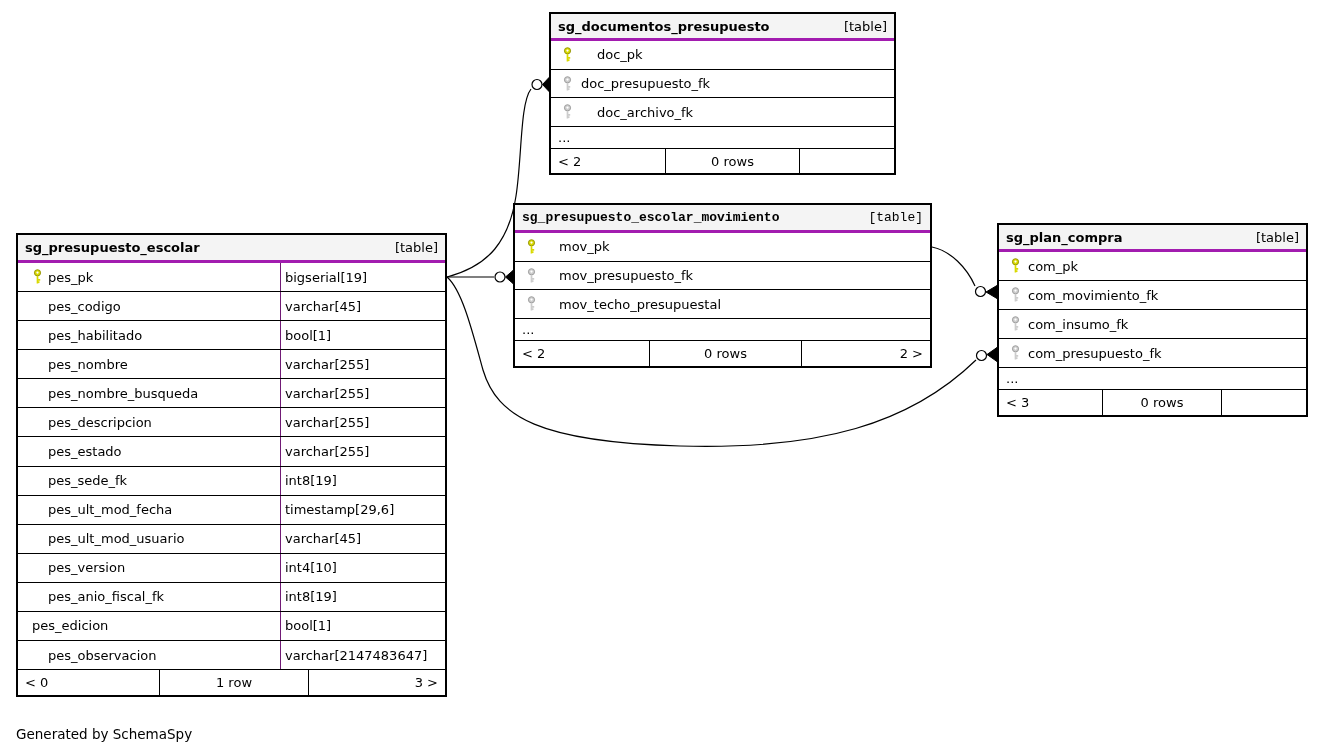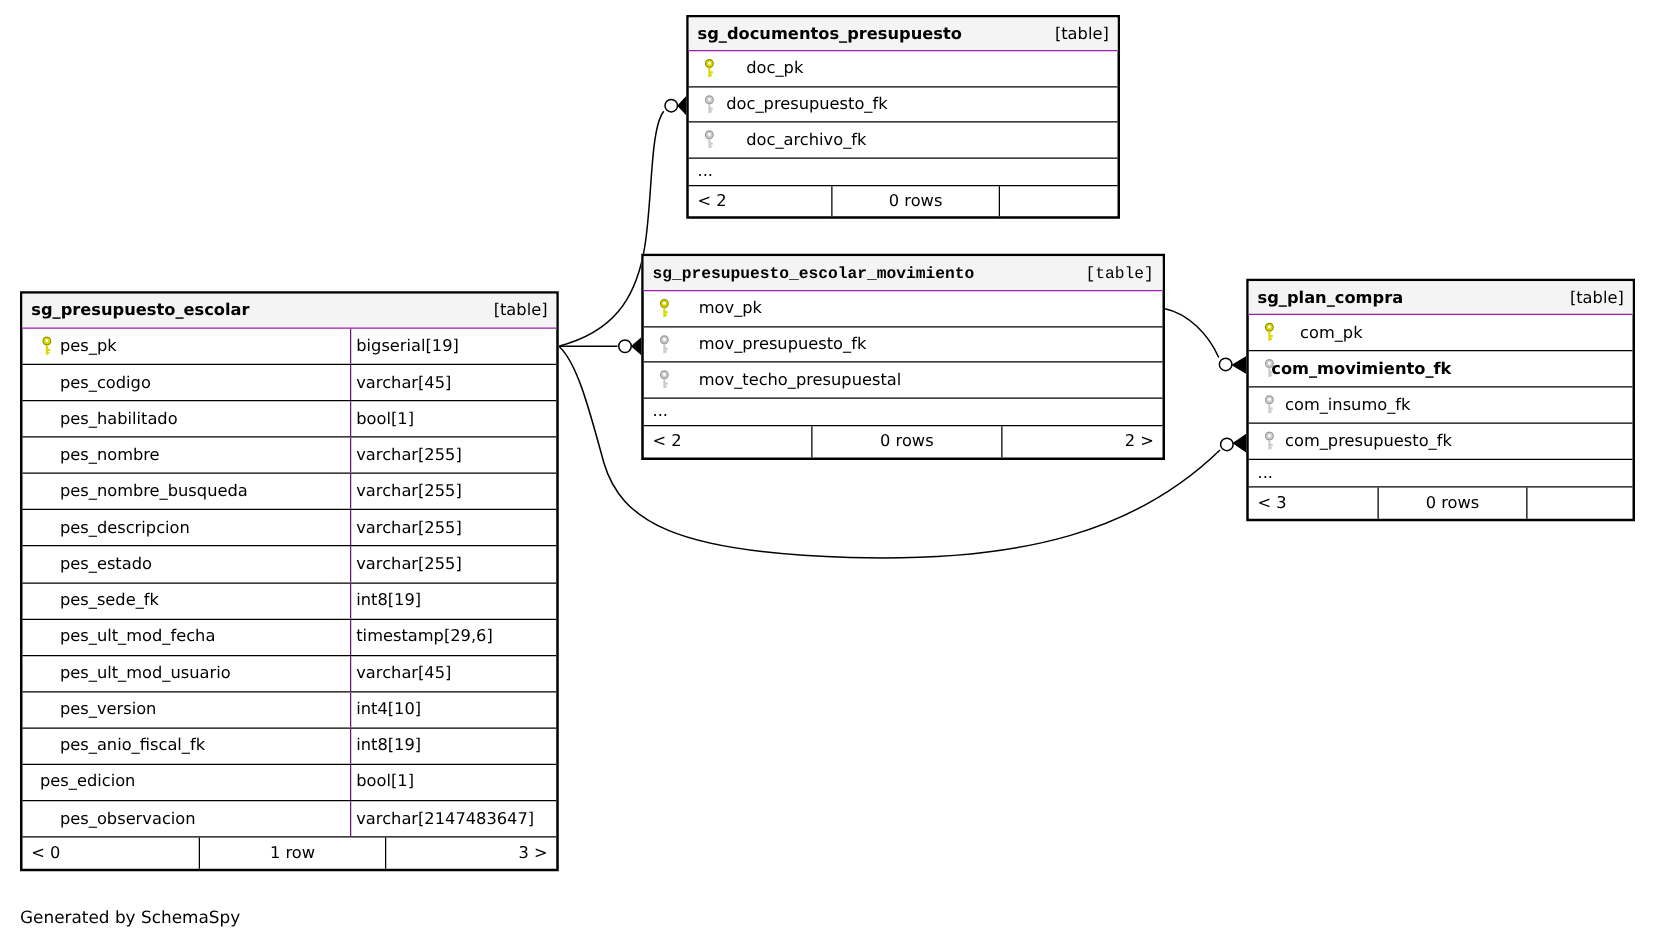--- a/index.html
+++ b/index.html
@@ -10,21 +10,21 @@
   .relations{position:absolute;left:0;top:0;pointer-events:none;}
   .relations path{fill:none;stroke:#000;stroke-width:1.2;}
   .relations circle{fill:#fff;stroke:#000;stroke-width:1.2;}
   .relations polygon{fill:#000;stroke:#000;}
   .tablebox{
     position:absolute;box-sizing:border-box;background:#fff;border:2px solid #000;
     display:flex;flex-direction:column;font-size:13px;color:#000;
   }
   .thead{
     flex:none;display:flex;justify-content:space-between;align-items:center;
-    background:#f4f4f4;border-bottom:1px solid #a21caf;padding:0 7px;box-sizing:border-box;
+    background:#f4f4f4;border-bottom:3px solid #a21caf;padding:0 7px;box-sizing:border-box;
   }
   .ttitle{font-weight:bold;font-size:13px;}
   .tbadge{font-weight:normal;font-size:13px;}
   .row{
     position:relative;flex:1 1 0;display:flex;align-items:center;
     border-bottom:1px solid #000;box-sizing:border-box;min-height:0;
   }
   .row.ellip{flex:0.75 1 0;padding-left:7px;}
   .row:last-of-type{border-bottom:1px solid #000;}
   .keyicon{position:absolute;top:50%;transform:translateY(-50%);line-height:0;}
@@ -251,29 +251,29 @@
         <div class="thead" style="height: 27px;">
           <span class="ttitle">sg_plan_compra</span>
           <span class="tbadge">[table]</span>
         </div>
         <div class="row">
           <span class="keyicon" style="left: 11px;"><svg width="11" height="16" viewBox="0 0 11 16">
               <circle cx="5.5" cy="3.8" r="3.1" fill="#d9d900" stroke="#8f8f00" stroke-width="0.9"></circle>
               <circle cx="5.5" cy="3.6" r="1.15" fill="#ffffff"></circle>
               <path d="M5.5 7 V14.6 M5.5 10.9 H8.2 M5.5 13.2 H7.5" stroke="#d9d900" stroke-width="1.7" fill="none"></path>
             </svg></span>
-          <span class="cname" style="margin-left: 41px;">com_pk</span>
-        </div>
-        <div class="row">
-          <span class="keyicon" style="left: 11px;"><svg width="11" height="16" viewBox="0 0 11 16">
-              <circle cx="5.5" cy="3.8" r="3.1" fill="#cccccc" stroke="#999999" stroke-width="0.9"></circle>
-              <circle cx="5.5" cy="3.6" r="1.15" fill="#ffffff"></circle>
-              <path d="M5.5 7 V14.6 M5.5 10.9 H8.2 M5.5 13.2 H7.5" stroke="#cccccc" stroke-width="1.7" fill="none"></path>
-            </svg></span>
-          <span class="cname" style="margin-left: 18px; font-weight: bold;">com_movimiento_fk</span>
+          <span class="cname" style="margin-left: 29px;">com_pk</span>
+        </div>
+        <div class="row">
+          <span class="keyicon" style="left: 11px;"><svg width="11" height="16" viewBox="0 0 11 16">
+              <circle cx="5.5" cy="3.8" r="3.1" fill="#cccccc" stroke="#999999" stroke-width="0.9"></circle>
+              <circle cx="5.5" cy="3.6" r="1.15" fill="#ffffff"></circle>
+              <path d="M5.5 7 V14.6 M5.5 10.9 H8.2 M5.5 13.2 H7.5" stroke="#cccccc" stroke-width="1.7" fill="none"></path>
+            </svg></span>
+          <span class="cname" style="margin-left: 29px;">com_movimiento_fk</span>
         </div>
         <div class="row">
           <span class="keyicon" style="left: 11px;"><svg width="11" height="16" viewBox="0 0 11 16">
               <circle cx="5.5" cy="3.8" r="3.1" fill="#cccccc" stroke="#999999" stroke-width="0.9"></circle>
               <circle cx="5.5" cy="3.6" r="1.15" fill="#ffffff"></circle>
               <path d="M5.5 7 V14.6 M5.5 10.9 H8.2 M5.5 13.2 H7.5" stroke="#cccccc" stroke-width="1.7" fill="none"></path>
             </svg></span>
           <span class="cname" style="margin-left: 29px;">com_insumo_fk</span>
         </div>
         <div class="row">

